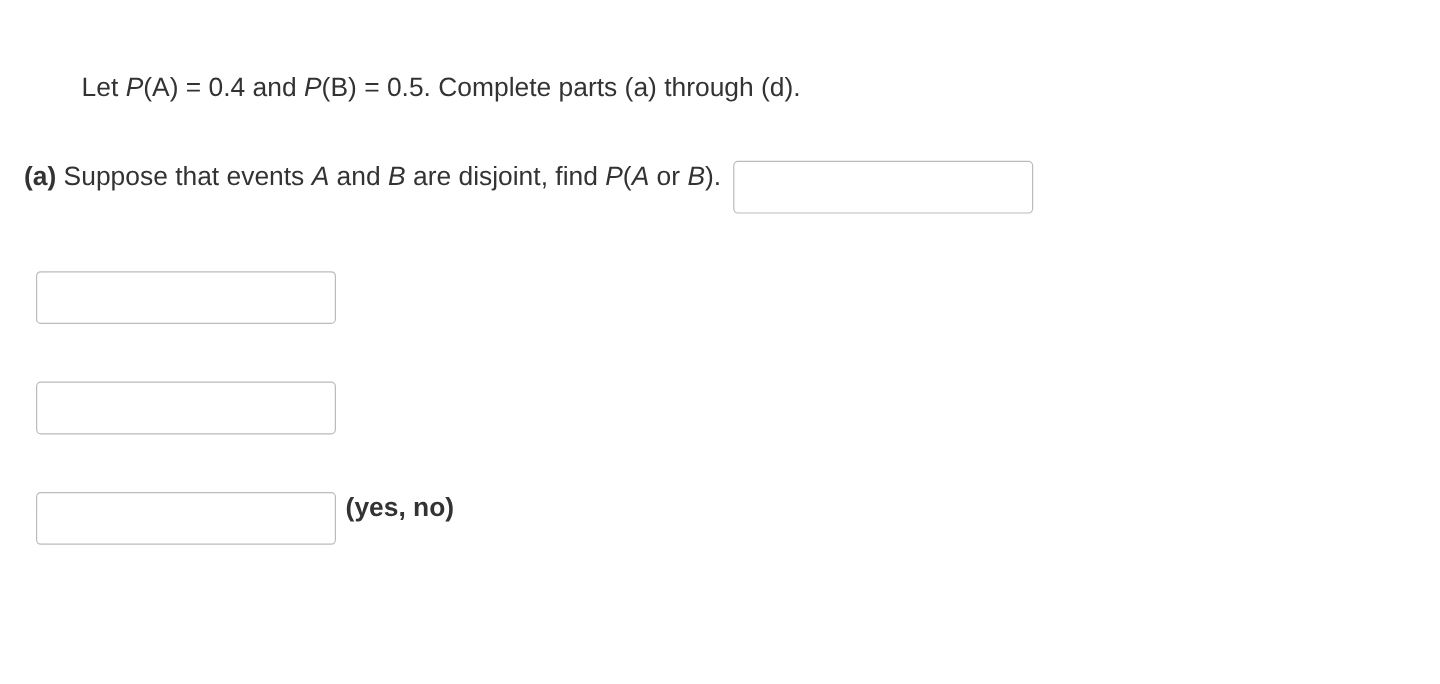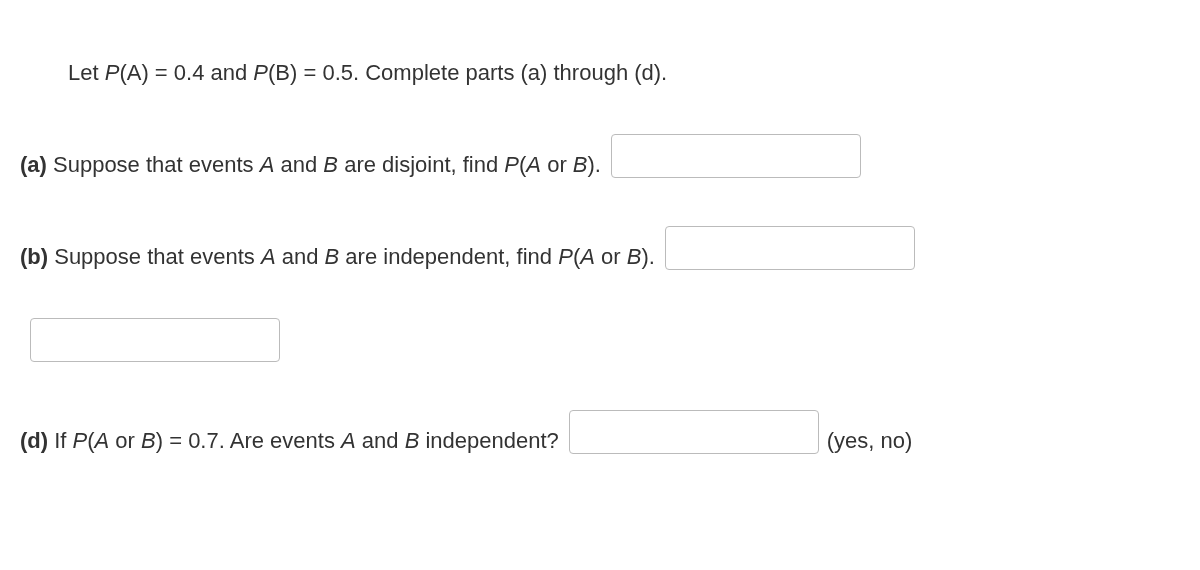--- a/index.html
+++ b/index.html
@@ -10,21 +10,21 @@
       padding: 60px 20px 20px 20px;
       width: 1200px;
       box-sizing: border-box;
     }
     .intro {
       margin-bottom: 48px;
       margin-left: 48px;
     }
     .question-row {
       display: flex;
-      align-items: flex-end;
+      align-items: flex-start;
       margin-bottom: 48px;
       flex-wrap: nowrap;
     }
     .question-text {
       white-space: nowrap;
     }
     .bold {
       font-weight: bold;
     }
     .italic {
@@ -36,46 +36,41 @@
       height: 44px;
       width: 250px;
       font-size: 20px;
       padding: 0 8px;
       margin-left: 10px;
       box-sizing: border-box;
     }
     .suffix {
       margin-left: 8px;
       white-space: nowrap;
+      font-weight: bold;
     }
   </style>
 </head>
 <body>
 
 <div class="intro">
   <span>Let </span><span class="italic">P</span><span>(A)</span><span> = 0.4 and </span><span class="italic">P</span><span>(B)</span><span> = 0.5. Complete parts (a) through (d).</span>
 </div>
 
 <div class="question-row">
   <span class="question-text">
     <span class="bold">(a)</span><span> Suppose that events </span><span class="italic">A</span><span> and </span><span class="italic">B</span><span> are disjoint, find </span><span class="italic">P</span><span>(<span class="italic">A</span><span> or </span><span class="italic">B</span>)</span><span>.</span>
   </span>
   <input type="text" class="answer-box" style="">
 </div>
 
 <div class="question-row">
-  <span class="question-text">
-    <span class="bold">(b)</span><span> Suppose that events </span><span class="italic">A</span><span> and </span><span class="italic">B</span><span> are independent, find </span><span class="italic">P</span><span>(<span class="italic">A</span><span> or </span><span class="italic">B</span>)</span><span>.</span>
-  </span>
   <input type="text" class="answer-box" style="">
 </div>
 
 <div class="question-row">
   <input type="text" class="answer-box" style="">
 </div>
 
 <div class="question-row">
-  <span class="question-text">
-    <span class="bold">(d)</span><span> If </span><span class="italic">P</span><span>(<span class="italic">A</span><span> or </span><span class="italic">B</span>)</span><span> = 0.7. Are events </span><span class="italic">A</span><span> and </span><span class="italic">B</span><span> independent?</span>
-  </span>
   <input type="text" class="answer-box" style="">
   <span class="suffix">(yes, no)</span>
 </div>
 
 </body></html>

